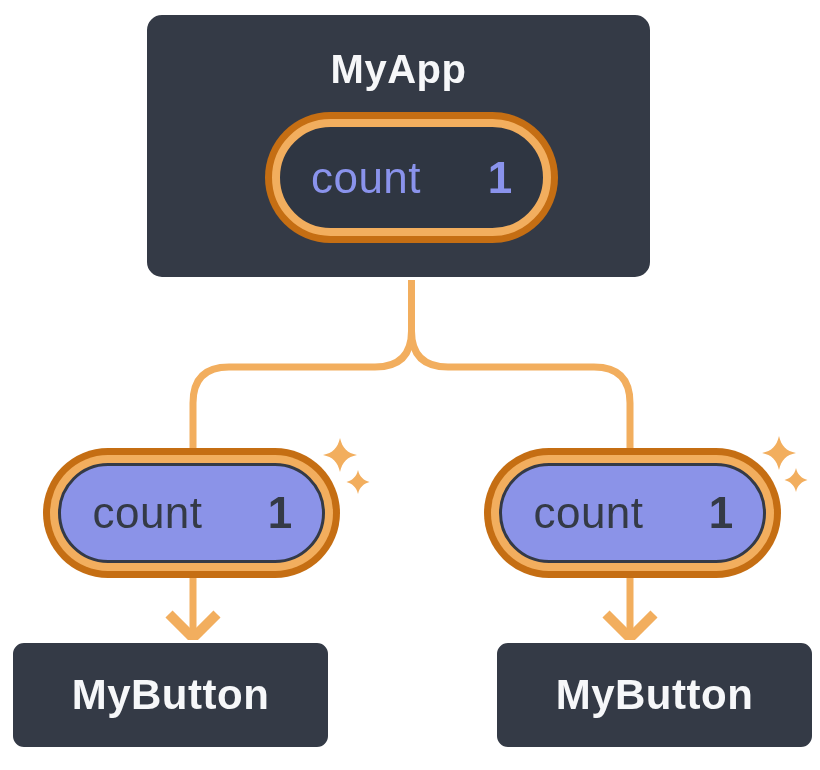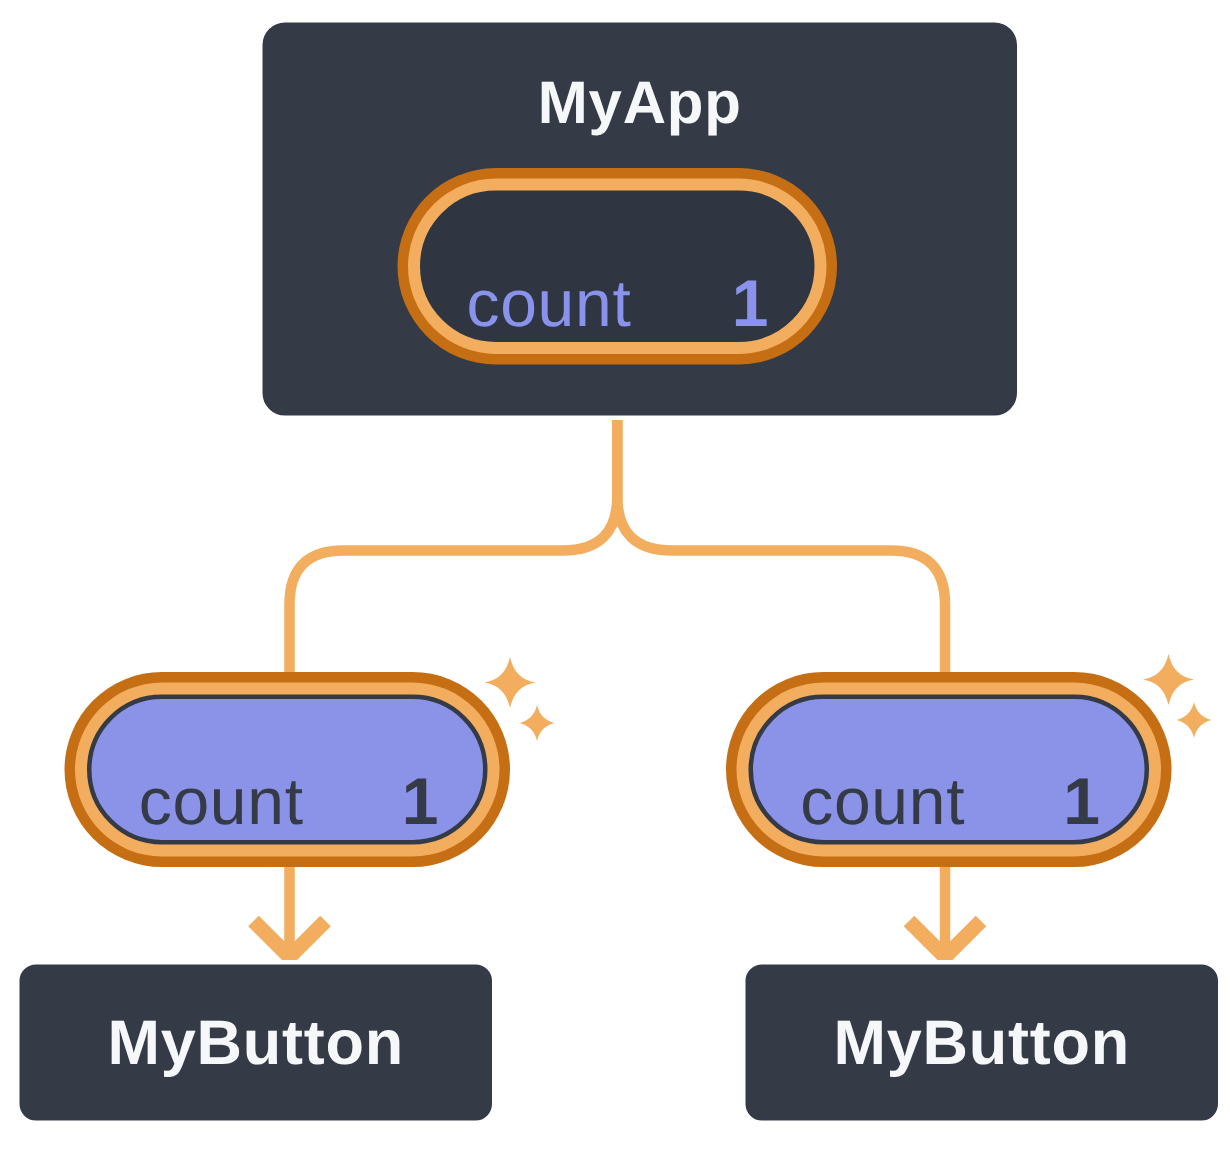--- a/index.html
+++ b/index.html
@@ -7,38 +7,38 @@
     position:relative;width:820px;height:770px;background:#ffffff;
     font-family:"Liberation Sans",sans-serif;overflow:hidden;
   }
   
   .wires{position:absolute;left:0;top:0;width:820px;height:770px;z-index:1;}
   
   .node{
     position:absolute;background:#343a46;border:3px solid #ffffff;
     box-sizing:border-box;z-index:2;
   }
-  .node-root{left:172px;top:12px;width:509px;height:268px;border-radius:18px;}
+  .node-root{left:144px;top:12px;width:509px;height:268px;border-radius:18px;}
   .node-root .node-title{
     display:block;text-align:center;margin-top:32px;
     font-size:40px;font-weight:600;color:#f6f7f9;letter-spacing:.5px;
   }
   .node-leaf{
     width:321px;height:110px;border-radius:14px;top:640px;
     display:flex;align-items:center;justify-content:center;
   }
   .node-leaf .node-title{
     font-size:42px;font-weight:600;color:#f6f7f9;letter-spacing:.5px;
   }
   .node-leaf.left{left:10px;}
   .node-leaf.right{left:494px;}
   
   .pill{
     position:absolute;box-sizing:border-box;border-radius:999px;
-    display:flex;align-items:flex-end;z-index:3;
+    display:flex;align-items:center;z-index:3;
   }
   .pill-dark{
     left:272px;top:119px;width:279px;height:117px;
     background:#2f3642;border:8px solid #f2ae5e;
     box-shadow:0 0 0 7px #c56e13;
   }
   .pill-light{
     width:267px;height:100px;
     background:#8b93e8;border:3px solid #343a46;
     box-shadow:0 0 0 8px #f2ae5e,0 0 0 15px #c56e13;

